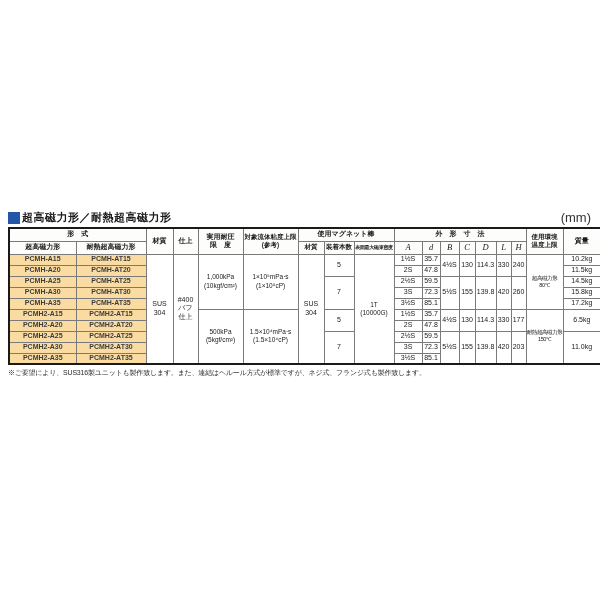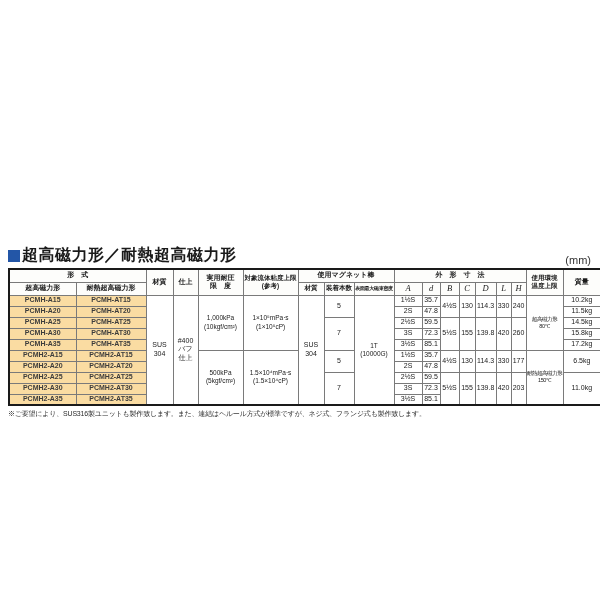--- a/index.html
+++ b/index.html
@@ -1,21 +1,21 @@
 <!DOCTYPE html>
 <html style="--accent-blue: #2356a7; --model-cell-bg: #fadca2;"><head>
 <meta charset="utf-8">
 <style>
   html,body{margin:0;padding:0;width:600px;height:600px;background:#ffffff;
     font-family:"Liberation Sans",sans-serif;color:#1a1a1a;}
   .page{position:absolute;left:8px;top:210px;width:584px;}
   .title-row{display:flex;justify-content:space-between;align-items:flex-end;margin-bottom:2px;}
-  .page-title{font-size:16px;font-weight:bold;letter-spacing:0.5px;display:flex;align-items:center;}
+  .page-title{font-size:11px;font-weight:bold;letter-spacing:0.5px;display:flex;align-items:center;}
   .sq{width:12px;height:12px;background:var(--accent-blue,#2356a7);display:inline-block;margin-right:2px;}
-  .unit{font-size:11px;color:#333;padding-right:1px;margin-top:44px;}
+  .unit{font-size:13px;color:#333;padding-right:1px;}
   table{border-collapse:collapse;table-layout:fixed;width:584px;font-size:7px;
     border:2px solid #1a1a1a;}
   th,td{border:1px solid #7a7a7a;text-align:center;vertical-align:middle;
     padding:0;line-height:1.25;white-space:pre-line;overflow:hidden;}
   thead th{font-weight:bold;font-size:7px;background:#fdfdfb;}
   tr.h1{height:13px;} tr.h2{height:13px;}
   tbody tr{height:11px;}
   td.model{background:var(--model-cell-bg,#fadca2);font-weight:bold;color:#3c3c3c;}
   .dim{font-family:"Liberation Serif",serif;font-style:italic;font-weight:normal;font-size:8.5px;}
   .s{font-size:6.5px;}

